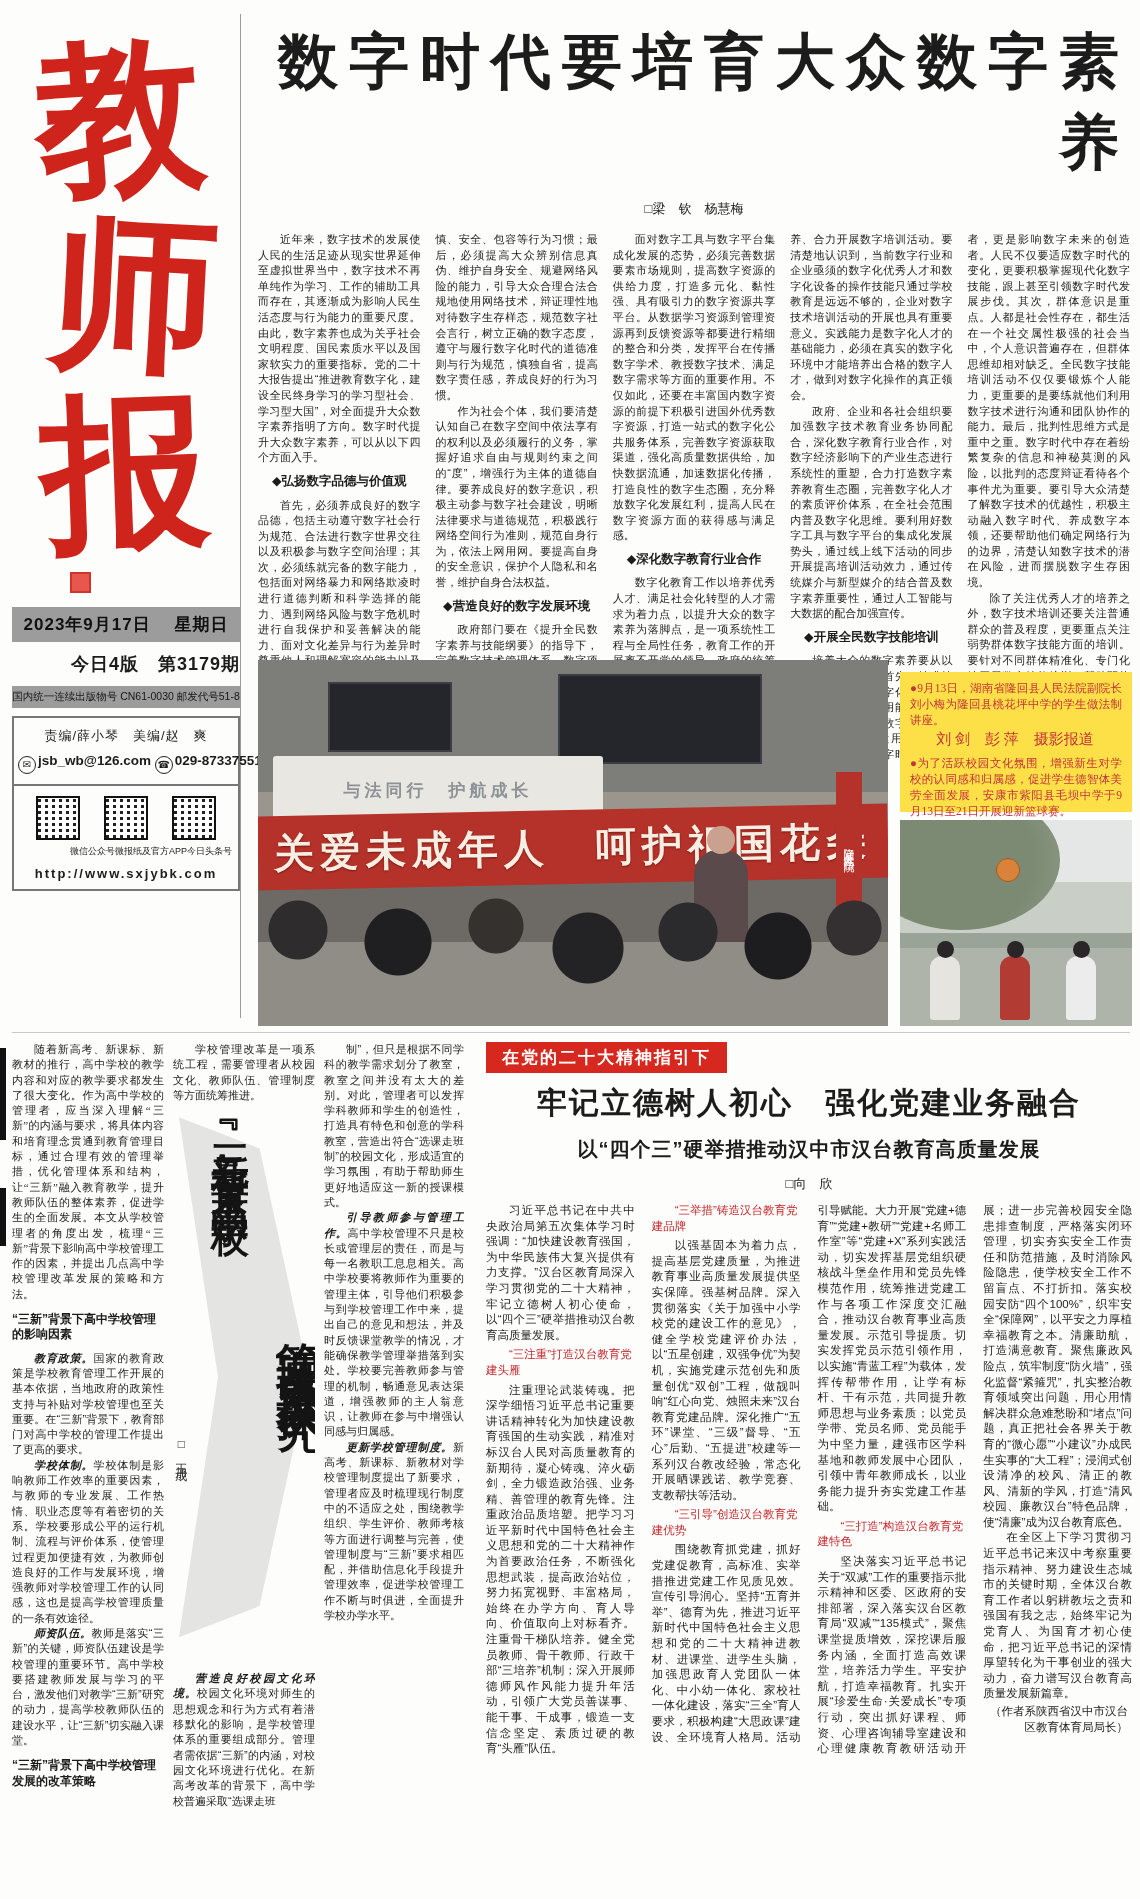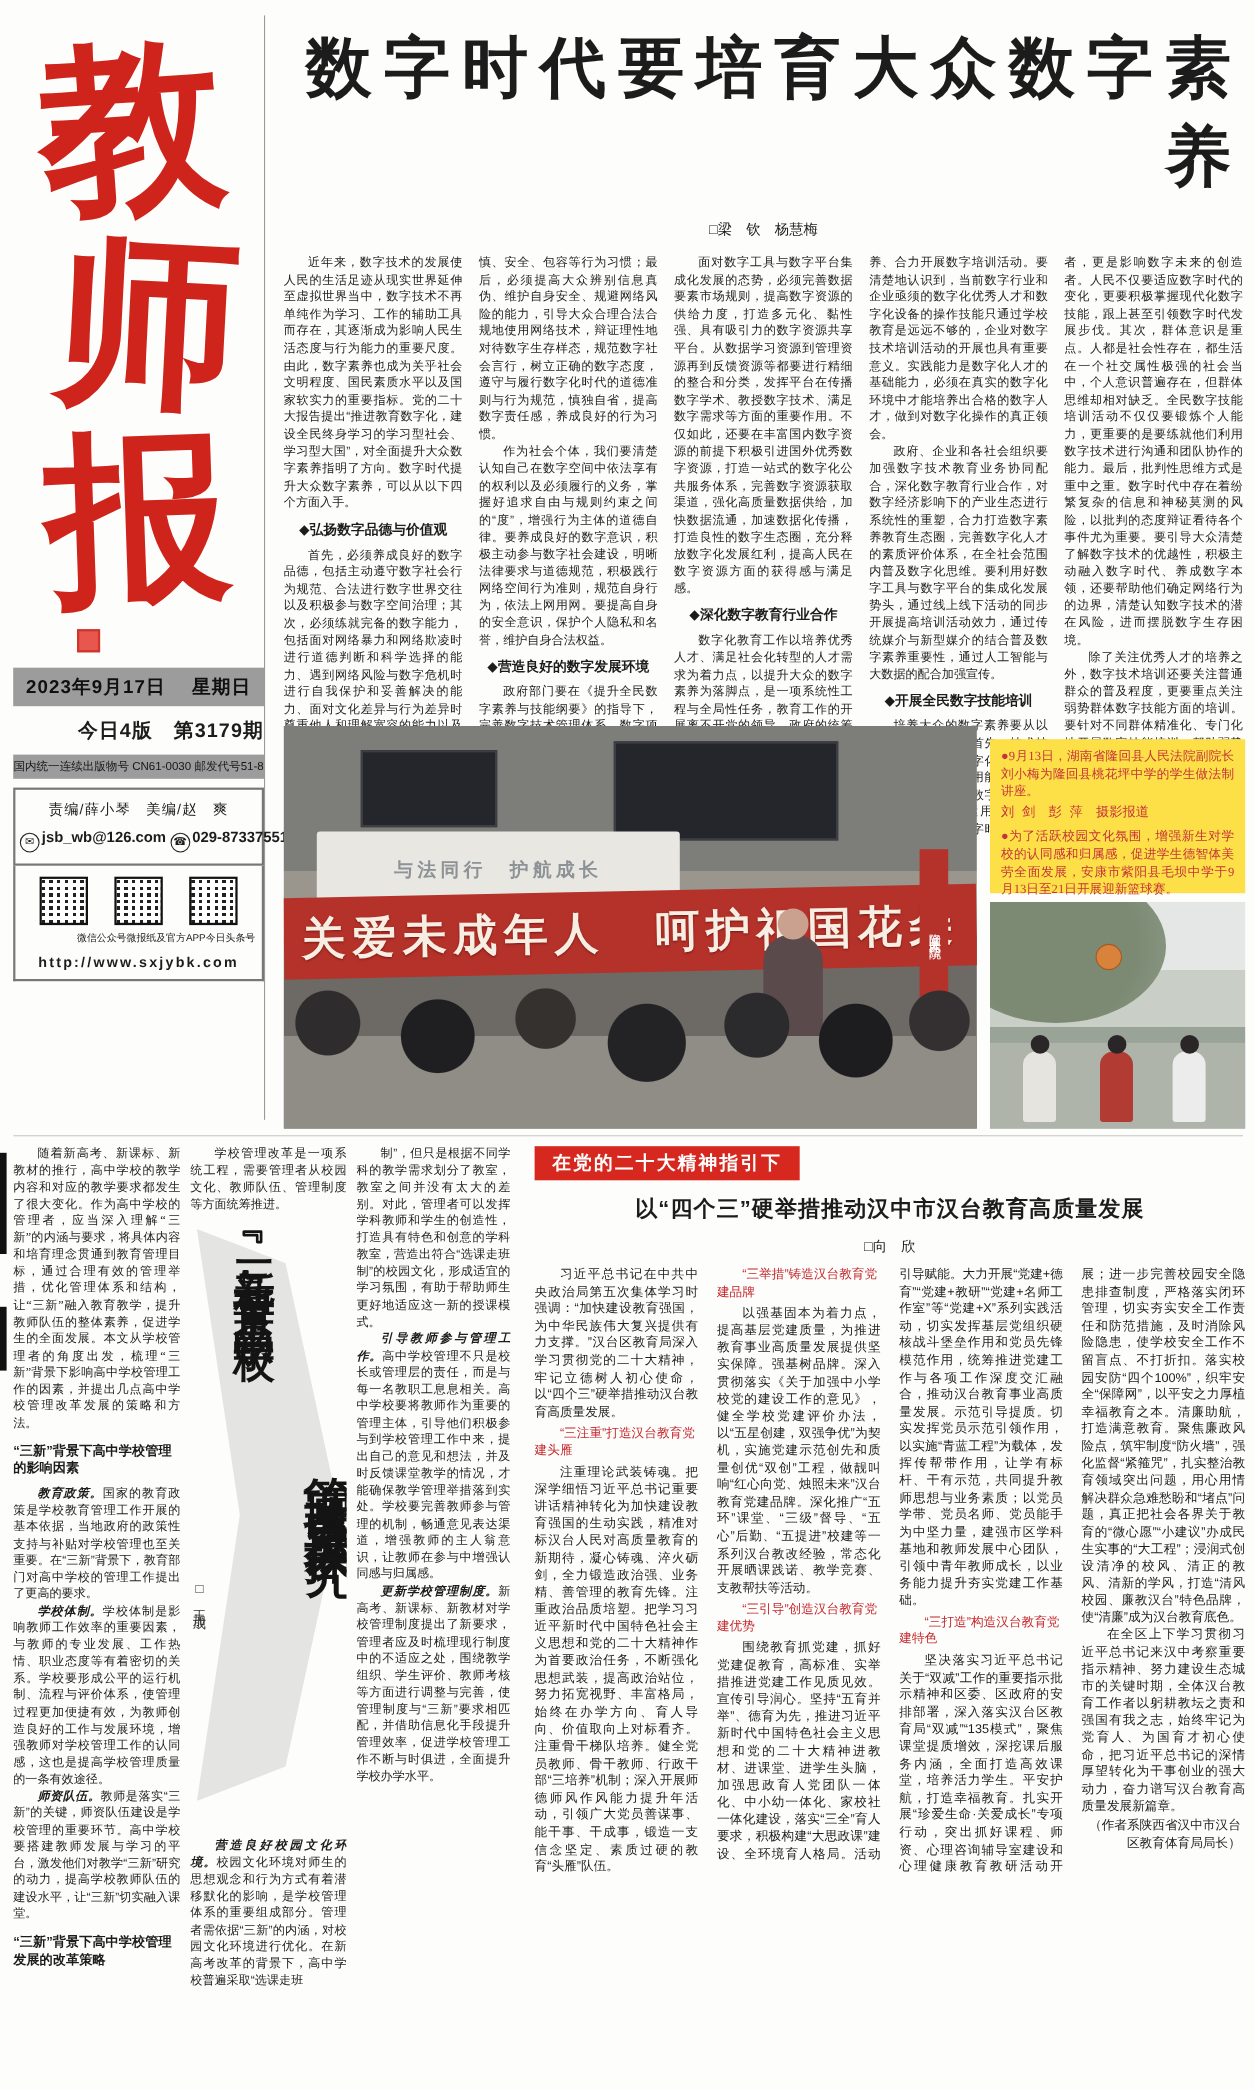--- a/index.html
+++ b/index.html
@@ -41,21 +41,21 @@
   .seg{margin:0;}
   .seg-p{text-indent:2em;text-align:justify;}
   .seg-h{font-weight:bold;font-size:12.5px;text-align:center;margin:8px 0;}
   .seg-sig{text-align:right;font-family:"Liberation Serif",serif;padding-right:4px;margin-top:2px;}
   
   .photo1{position:absolute;left:258px;top:660px;width:630px;height:366px;overflow:hidden;
           background:linear-gradient(180deg,#7d7d79 0 36%,#9a958d 36% 52%,#6d6a66 52% 100%);}
   .screen{position:absolute;background:#24262b;border:2px solid #3c3e44;}
   .screen.s1{left:70px;top:22px;width:120px;height:66px;}
   .screen.s2{left:300px;top:14px;width:200px;height:86px;}
-  .proj{position:absolute;left:30px;top:96px;width:330px;height:74px;background:#e9e7e2;border-radius:3px;
+  .proj{position:absolute;left:15px;top:96px;width:330px;height:74px;background:#e9e7e2;border-radius:3px;
         color:#8d9296;font-size:17px;letter-spacing:4px;text-align:center;line-height:70px;font-weight:bold;}
   .banner{position:absolute;left:0;top:150px;width:100%;height:74px;background:#b5322a;
           transform:rotate(-1.2deg);display:flex;align-items:center;justify-content:center;}
   .banner-text{color:#f6eee2;font-size:40px;font-weight:900;letter-spacing:6px;white-space:nowrap;
                text-shadow:0 1px 2px #7a1813;}
   .side-sign{position:absolute;right:26px;top:112px;width:26px;height:150px;background:#b5322a;
              color:#fff;font-size:11px;writing-mode:vertical-rl;text-align:center;letter-spacing:2px;
              line-height:26px;}
   .teacher{position:absolute;right:140px;top:190px;width:54px;height:150px;background:#5a4a4c;
            border-radius:24px 24px 4px 4px;}
@@ -66,21 +66,21 @@
        radial-gradient(circle 34px at 140px 56px,#1f1e20 33px,transparent 34px),
        radial-gradient(circle 28px at 238px 40px,#35312f 27px,transparent 28px),
        radial-gradient(circle 36px at 330px 62px,#232225 35px,transparent 36px),
        radial-gradient(circle 30px at 430px 46px,#2b2a2c 29px,transparent 30px),
        radial-gradient(circle 34px at 520px 60px,#1d1c1e 33px,transparent 34px),
        radial-gradient(circle 28px at 596px 42px,#343032 27px,transparent 28px),
        linear-gradient(180deg,transparent 0 40%, #8f8d86 40% 100%);}
   .cap-box{position:absolute;left:900px;top:672px;width:232px;height:140px;background:#fde047;
            padding:8px 10px;box-sizing:border-box;color:#c5333c;}
   .cap{font-size:11.5px;line-height:16px;text-align:justify;font-family:"Liberation Serif",serif;}
-  .cap-credit{font-size:12px;text-align:left;margin:2px 2px 6px 0;font-family:Liberation Mono, monospace;}
+  .cap-credit{font-size:15px;text-align:center;margin:2px 2px 6px 0;font-family:Liberation Serif, serif;}
   .photo2{position:absolute;left:900px;top:820px;width:232px;height:206px;overflow:hidden;
           background:linear-gradient(180deg,#e4e7e6 0 30%,#c9cfc6 30% 55%,#9aa398 55% 100%);}
   .hill{position:absolute;left:-40px;top:-30px;width:200px;height:140px;border-radius:50%;
         background:radial-gradient(circle,#7c8a74 0 60%,#8e9a86 100%);}
   .court{position:absolute;left:0;bottom:0;width:100%;height:78px;background:#aeb4a9;}
   .ball{position:absolute;left:96px;top:38px;width:22px;height:22px;border-radius:50%;background:#d8823c;border:1px solid #a55a22;}
   .player{position:absolute;bottom:6px;width:30px;height:64px;border-radius:12px 12px 3px 3px;}
   .player:before{content:"";position:absolute;left:7px;top:-15px;width:17px;height:17px;border-radius:50%;background:#2a2627;}
   .p1{left:30px;background:#e6e4de;}
   .p2{left:100px;background:#b23c34;}
@@ -235,20 +235,21 @@
     </div>
     <div class="f-col f-right">
         <div class="seg seg-p">制”，但只是根据不同学科的教学需求划分了教室，教室之间并没有太大的差别。对此，管理者可以发挥学科教师和学生的创造性，打造具有特色和创意的学科教室，营造出符合“选课走班制”的校园文化，形成适宜的学习氛围，有助于帮助师生更好地适应这一新的授课模式。</div>
         <div class="seg seg-pl"><span class="seg-lead">引导教师参与管理工作。</span>高中学校管理不只是校长或管理层的责任，而是与每一名教职工息息相关。高中学校要将教师作为重要的管理主体，引导他们积极参与到学校管理工作中来，提出自己的意见和想法，并及时反馈课堂教学的情况，才能确保教学管理举措落到实处。学校要完善教师参与管理的机制，畅通意见表达渠道，增强教师的主人翁意识，让教师在参与中增强认同感与归属感。</div>
         <div class="seg seg-pl"><span class="seg-lead">更新学校管理制度。</span>新高考、新课标、新教材对学校管理制度提出了新要求，管理者应及时梳理现行制度中的不适应之处，围绕教学组织、学生评价、教师考核等方面进行调整与完善，使管理制度与“三新”要求相匹配，并借助信息化手段提升管理效率，促进学校管理工作不断与时俱进，全面提升学校办学水平。</div>
       </div>
   </div>
 
   <div class="party">
     <div class="eyebrow">在党的二十大精神指引下</div>
+    <div class="party-headline">牢记立德树人初心　强化党建业务融合</div>
     <div class="party-subhead">以“四个三”硬举措推动汉中市汉台教育高质量发展</div>
     <div class="party-byline">□向　欣</div>
     <div class="party-cols">
         <div class="seg seg-p">习近平总书记在中共中央政治局第五次集体学习时强调：“加快建设教育强国，为中华民族伟大复兴提供有力支撑。”汉台区教育局深入学习贯彻党的二十大精神，牢记立德树人初心使命，以“四个三”硬举措推动汉台教育高质量发展。</div>
         <div class="seg seg-hr">“三注重”打造汉台教育党建头雁</div>
         <div class="seg seg-p">注重理论武装铸魂。把深学细悟习近平总书记重要讲话精神转化为加快建设教育强国的生动实践，精准对标汉台人民对高质量教育的新期待，凝心铸魂、淬火砺剑，全力锻造政治强、业务精、善管理的教育先锋。注重政治品质培塑。把学习习近平新时代中国特色社会主义思想和党的二十大精神作为首要政治任务，不断强化思想武装，提高政治站位，努力拓宽视野、丰富格局，始终在办学方向、育人导向、价值取向上对标看齐。注重骨干梯队培养。健全党员教师、骨干教师、行政干部“三培养”机制；深入开展师德师风作风能力提升年活动，引领广大党员善谋事、能干事、干成事，锻造一支信念坚定、素质过硬的教育“头雁”队伍。</div>
         <div class="seg seg-hr">“三举措”铸造汉台教育党建品牌</div>
         <div class="seg seg-p">以强基固本为着力点，提高基层党建质量，为推进教育事业高质量发展提供坚实保障。强基树品牌。深入贯彻落实《关于加强中小学校党的建设工作的意见》，健全学校党建评价办法，以“五星创建，双强争优”为契机，实施党建示范创先和质量创优“双创”工程，做靓叫响“红心向党、烛照未来”汉台教育党建品牌。深化推广“五环”课堂、“三级”督导、“五心”后勤、“五提进”校建等一系列汉台教改经验，常态化开展晒课践诺、教学竞赛、支教帮扶等活动。</div>
         <div class="seg seg-hr">“三引导”创造汉台教育党建优势</div>
         <div class="seg seg-p">围绕教育抓党建，抓好党建促教育，高标准、实举措推进党建工作见质见效。宣传引导润心。坚持“五育并举”、德育为先，推进习近平新时代中国特色社会主义思想和党的二十大精神进教材、进课堂、进学生头脑，加强思政育人党团队一体化、中小幼一体化、家校社一体化建设，落实“三全”育人要求，积极构建“大思政课”建设、全环境育人格局。活动引导赋能。大力开展“党建+德育”“党建+教研”“党建+名师工作室”等“党建+X”系列实践活动，切实发挥基层党组织硬核战斗堡垒作用和党员先锋模范作用，统筹推进党建工作与各项工作深度交汇融合，推动汉台教育事业高质量发展。示范引导提质。切实发挥党员示范引领作用，以实施“青蓝工程”为载体，发挥传帮带作用，让学有标杆、干有示范，共同提升教师思想与业务素质；以党员学带、党员名师、党员能手为中坚力量，建强市区学科基地和教师发展中心团队，引领中青年教师成长，以业务能力提升夯实党建工作基础。</div>

